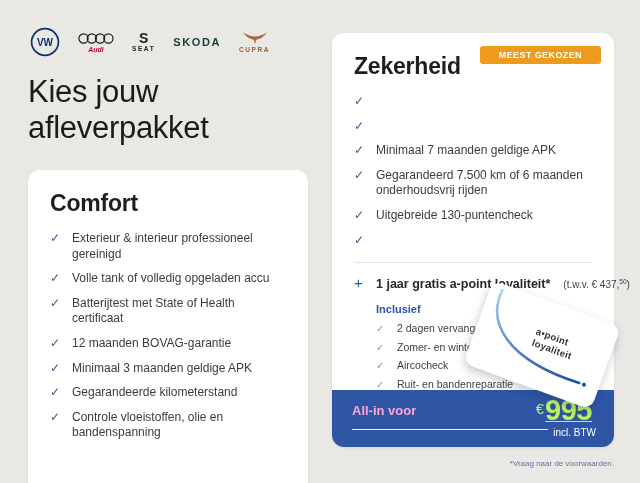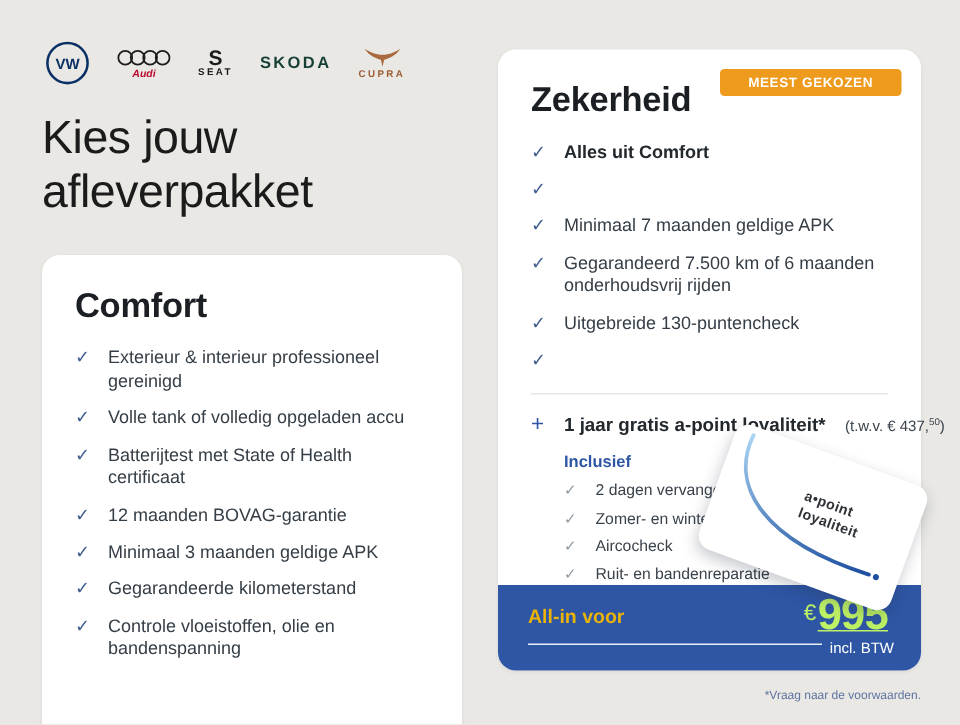--- a/index.html
+++ b/index.html
@@ -61,21 +61,21 @@
   
   .loyalty-card{position:absolute;left:142px;top:268px;width:136px;height:88px;background:#fff;
       border-radius:10px;transform:rotate(20deg);box-shadow:0 4px 10px rgba(30,40,60,0.25);z-index:3;}
   .loyalty-card .card-text{position:absolute;left:58px;top:27px;font-size:9.5px;font-weight:600;
       color:#2F3338;letter-spacing:0.3px;line-height:1.3;}
   .swoosh{position:absolute;left:0;top:0;}
 
   
   .blue-bar{position:absolute;left:0;right:0;bottom:0;height:57px;background:#2E56A5;
             border-radius:0 0 12px 12px;z-index:2;}
-  .allin{position:absolute;left:20px;top:13px;color:#eab308;font-size:13px;font-weight:600;}
+  .allin{position:absolute;left:20px;top:13px;color:#f9a8d4;font-size:13px;font-weight:600;}
   .bar-line{position:absolute;left:20px;top:39px;width:196px;height:1px;background:rgba(255,255,255,0.9);}
   .bar-price{position:absolute;right:22px;top:4px;color:#bef264;text-decoration:underline;}
   .bar-cur{font-size:15px;display:inline-block;transform:translateY(-6px);margin-right:1px;}
   .bar-amt{font-size:29px;font-weight:700;letter-spacing:-0.5px;}
   .bar-note{position:absolute;right:18px;top:37px;color:#fff;font-size:10px;}
 
   .footnote{position:absolute;right:26px;top:459px;font-size:8px;color:#5F74A0;}
 </style>
 </head>
 <body>
@@ -154,21 +154,20 @@
       <div class="price-note">incl. BTW</div>
     </div>
   </div>
 
   <div class="card card-zekerheid">
     <span class="badge">MEEST GEKOZEN</span>
     <h2>Zekerheid</h2>
     <ul class="checklist">
       <li class="li-bold">
           <span class="chk">✓</span>
-          <span class="txt">Alles uit Comfort</span>
         </li>
       <li>
           <span class="chk">✓</span>
         </li>
       <li>
           <span class="chk">✓</span>
           <span class="txt">Minimaal 7 maanden geldige APK</span>
         </li>
       <li>
           <span class="chk">✓</span>

